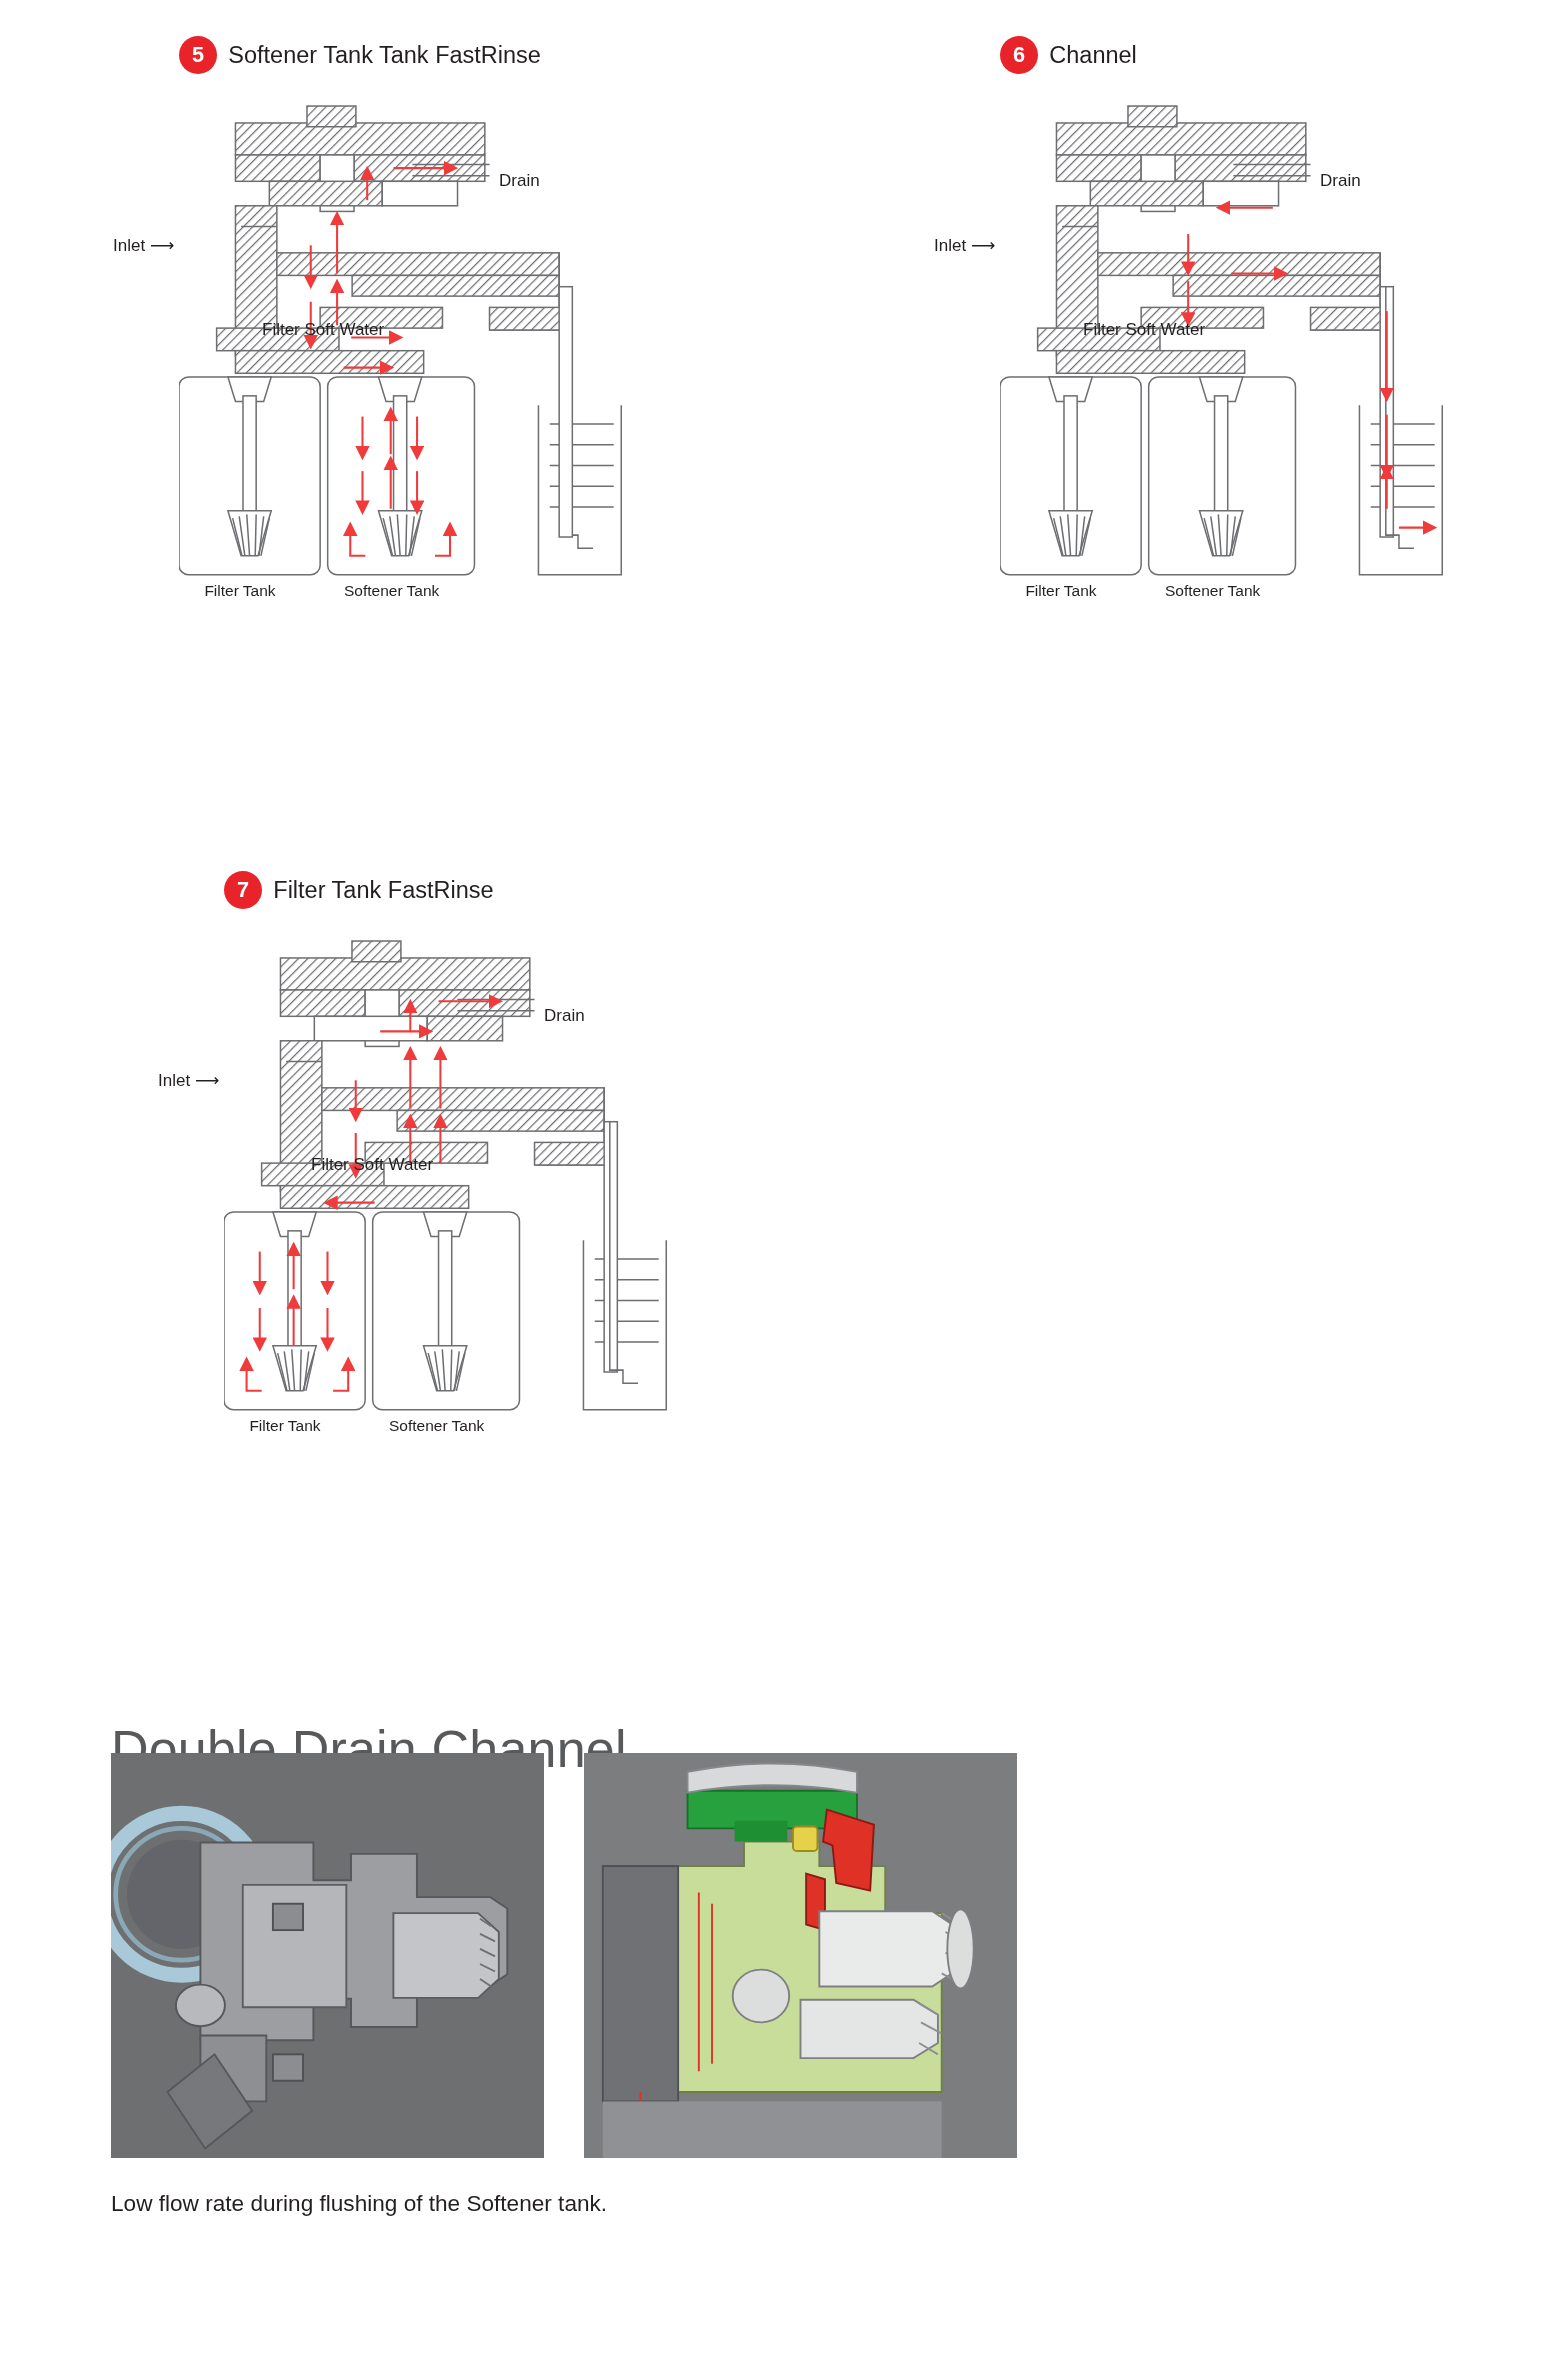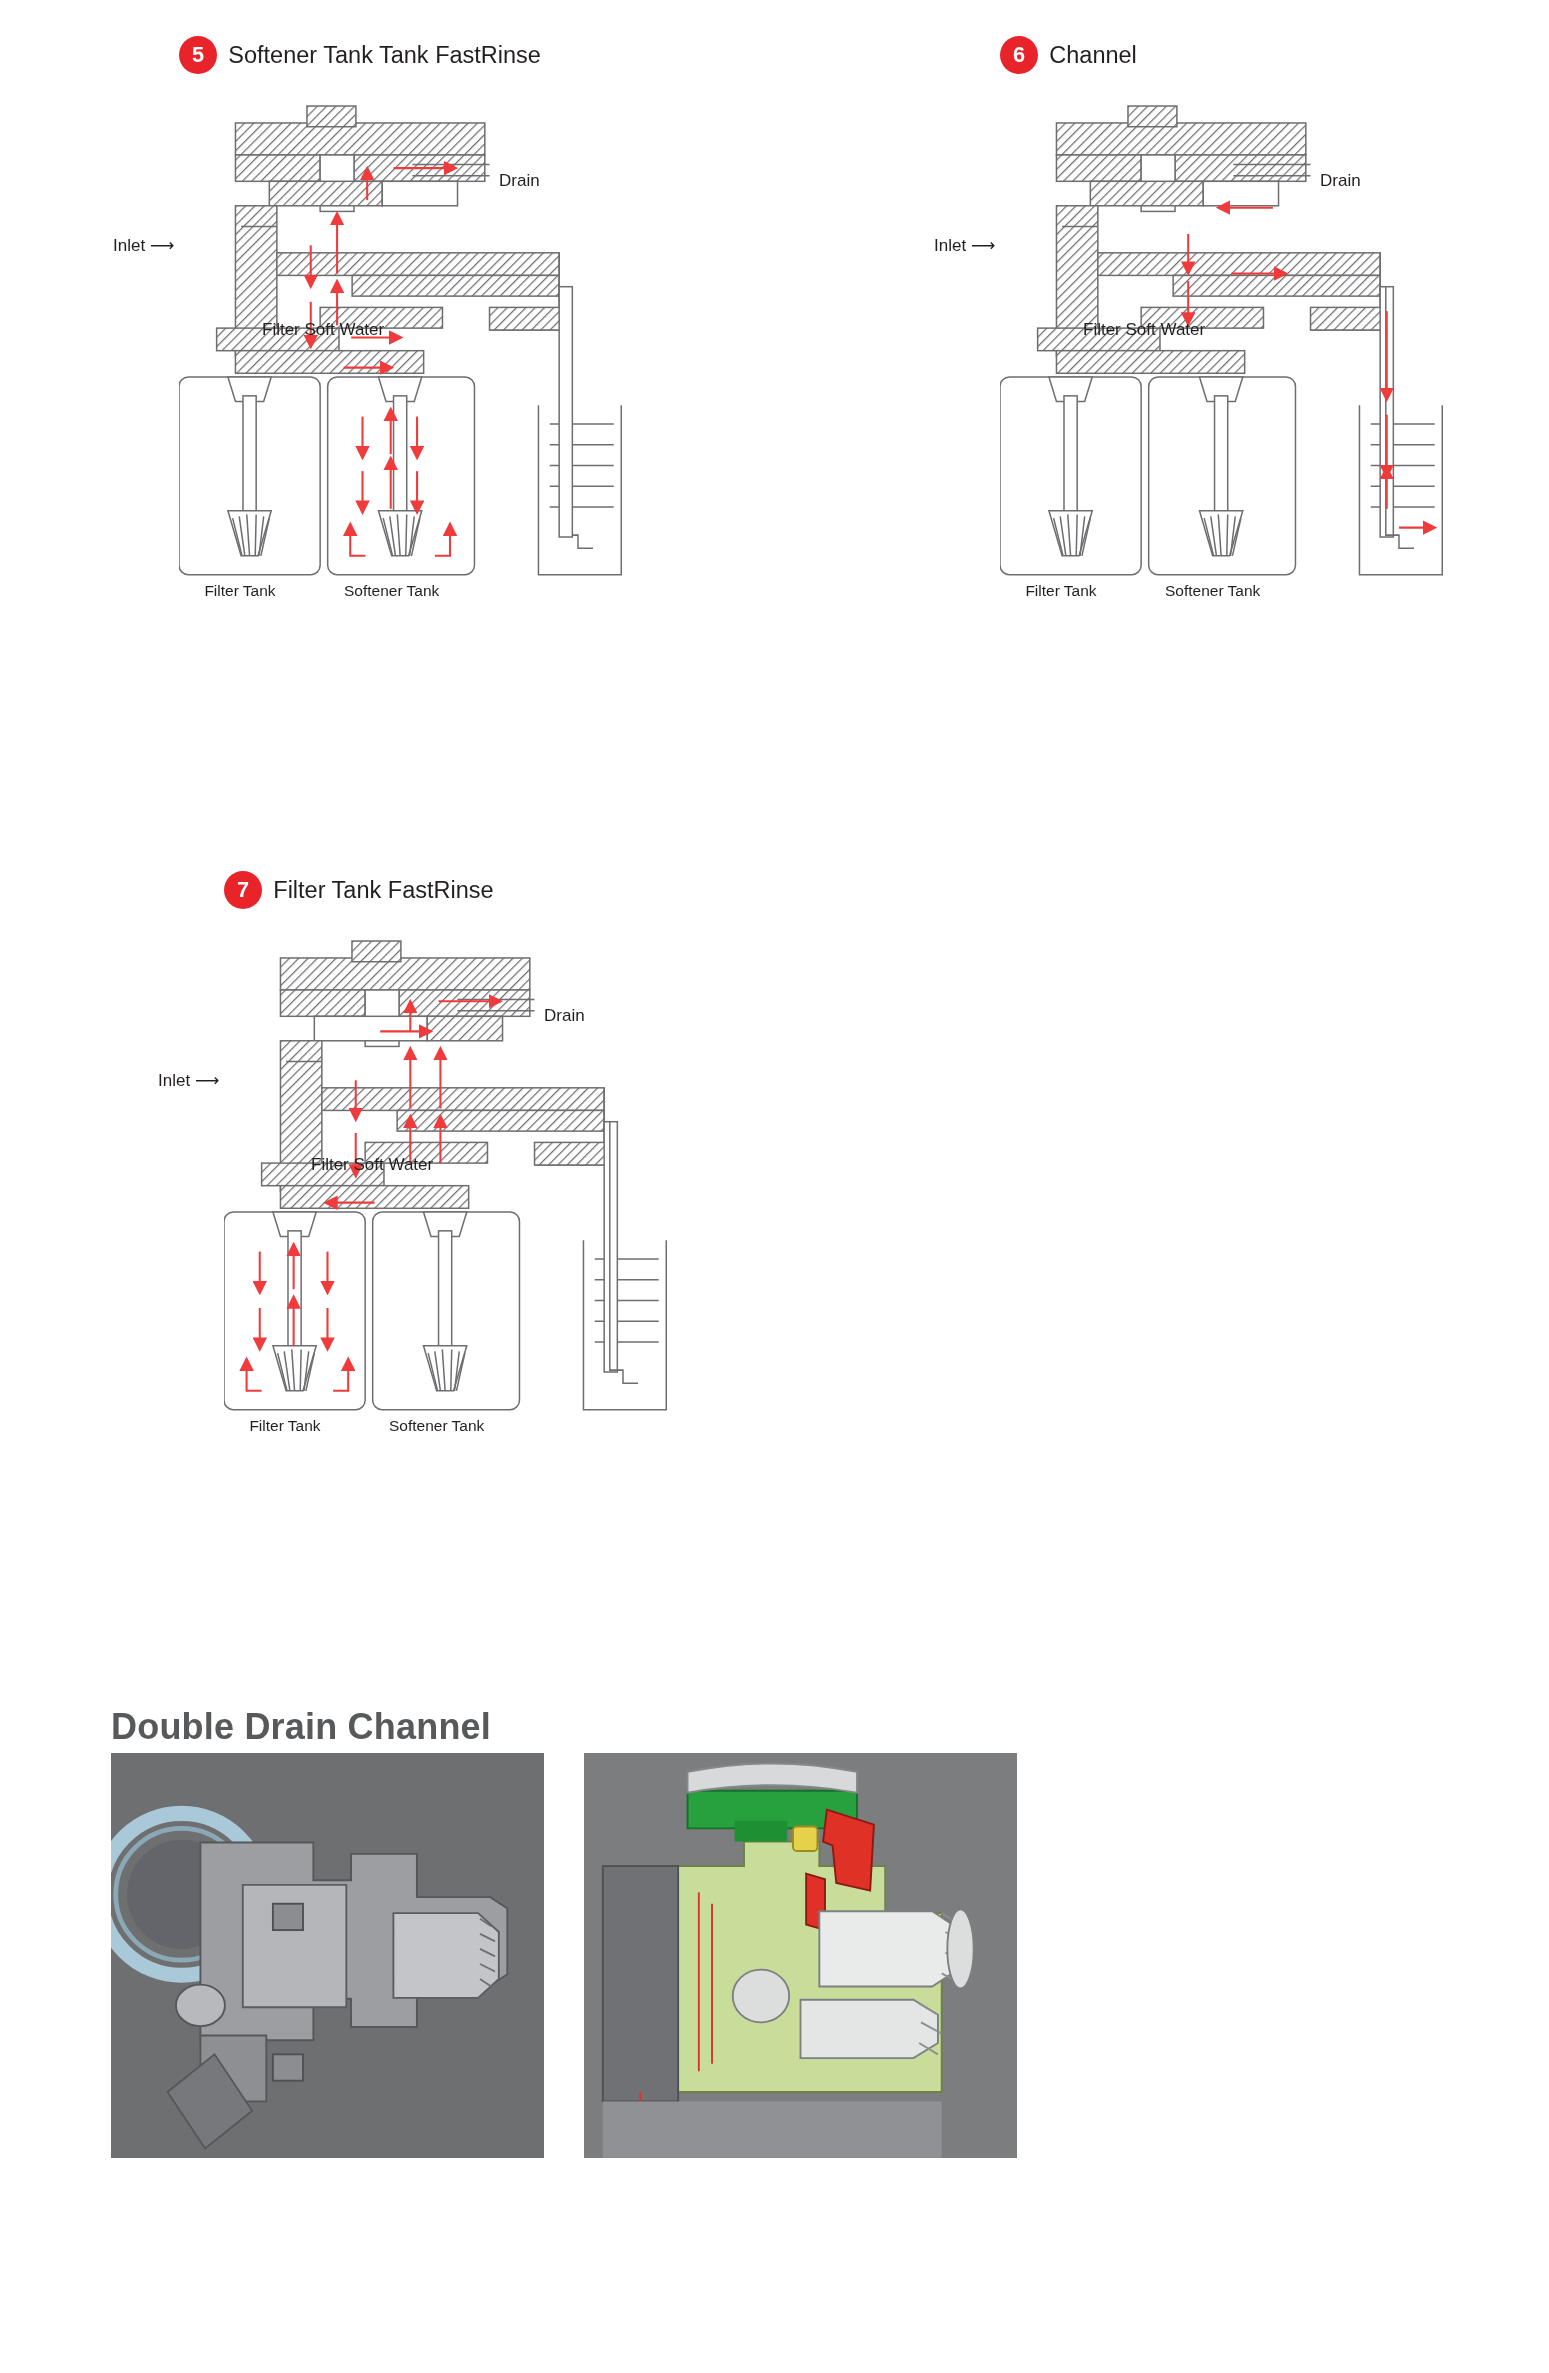--- a/index.html
+++ b/index.html
@@ -59,23 +59,23 @@
   .lbl-sm {
     position: absolute;
     font-size: 15.5px;
     color: #231f20;
     white-space: nowrap;
   }
 
   
   .section-heading {
     position: absolute;
-    font-size: 36px;
+    font-size: 52px;
     color: #58595b;
-    font-weight: bold;
+    font-weight: normal;
     letter-spacing: 0.2px;
   }
 
   
   .photo {
     position: absolute;
     overflow: hidden;
   }
   .photo-a {
     background: #6d6e70;
@@ -407,14 +407,15 @@
     <g stroke="#e03127" stroke-width="2" fill="none">
       <path d="M122 148 v190"></path>
       <path d="M136 160 v170"></path>
       <path d="M60 360 v40"></path>
     </g>
     <rect x="20" y="370" width="360" height="60" fill="#8f9194"></rect>
   </svg>
 </div>
 
 <div class="caption" style="left:111px; top:2186px; width:847px;">
+  <div>Low flow rate during flushing of the Softener tank.</div>
 </div>
 
 
 </body></html>

